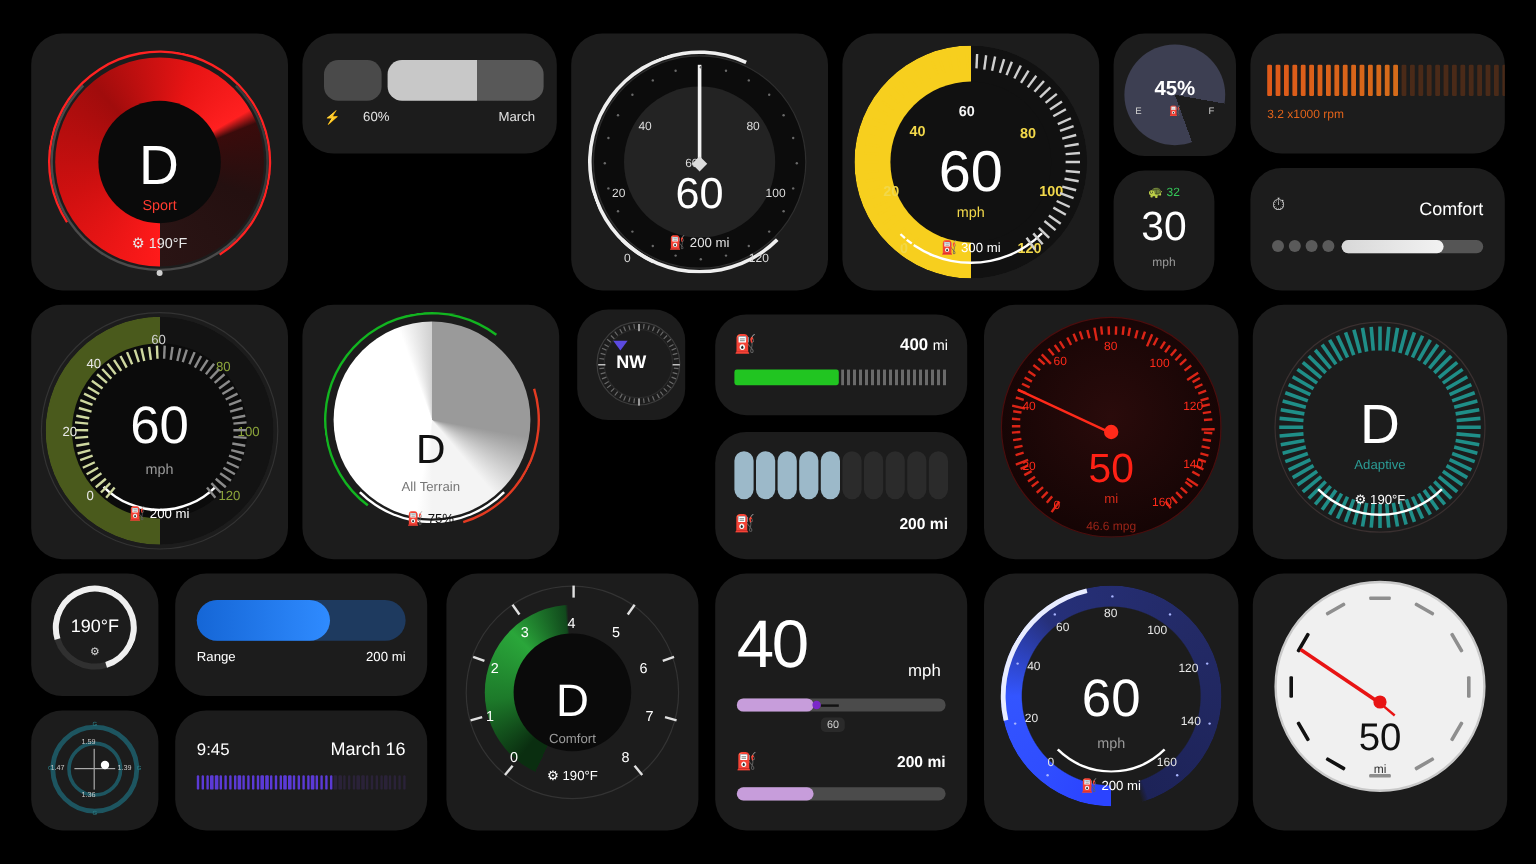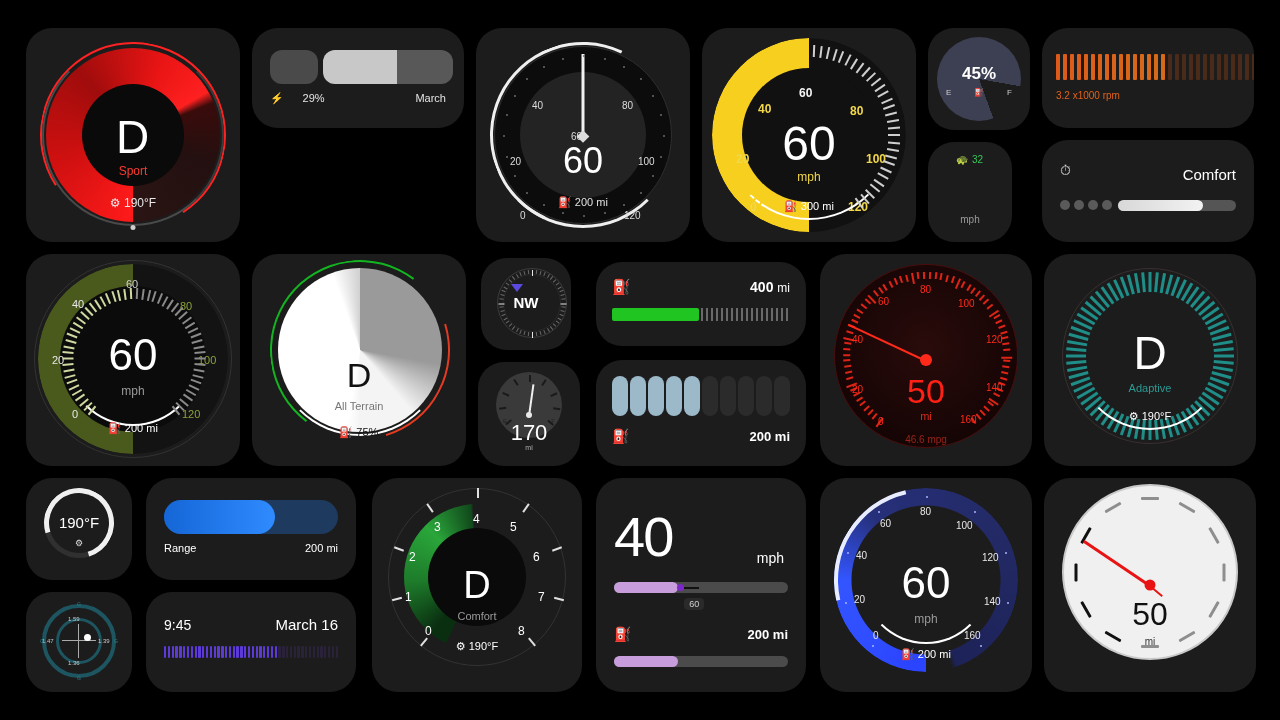--- a/index.html
+++ b/index.html
@@ -371,21 +371,21 @@
     <div class="dot"></div>
   </div>
 
   <div class="card" id="c2">
     <div class="seg-row">
       <div class="seg-a"></div>
       <div class="seg-b"></div>
     </div>
     <div class="labels">
       <span>⚡</span>
-      <span class="l-mid">29%</span>
+      <span class="l-mid">60%</span>
       <span>March</span>
     </div>
   </div>
 
 
   <div class="card" id="c4">
     <div class="ring bezel"></div>
     <div class="ring inner"></div>
     <div class="ring topArc"></div>
     <div class="ring botArc"></div>
@@ -516,20 +516,21 @@
       <span>⛽</span>
       <span>F</span>
     </div>
   </div>
 
   <div class="card" id="c7">
     <div class="eco">
       <span>🐢</span>
       <span>32</span>
     </div>
+    <div class="center-txt val">30</div>
     <div class="center-txt unit">mph</div>
   </div>
 
   <div class="card" id="c8">
     <div class="bars" id="rpmBars">
         <div class="bar" style="background: rgb(222, 90, 26);"></div>
         <div class="bar" style="background: rgb(221, 91, 26);"></div>
         <div class="bar" style="background: rgb(221, 92, 26);"></div>
         <div class="bar" style="background: rgb(220, 93, 26);"></div>
         <div class="bar" style="background: rgb(220, 95, 26);"></div>
@@ -712,38 +713,20 @@
       <div class="tickline" style="width: 1px; height: 4px; background: rgb(106, 106, 106); left: 24.1532px; top: 27.5px; transform: rotate(300deg);"></div>
       <div class="tickline" style="width: 1px; height: 4px; background: rgb(106, 106, 106); left: 26.406px; top: 24.1284px; transform: rotate(307.5deg);"></div>
       <div class="tickline" style="width: 1px; height: 4px; background: rgb(106, 106, 106); left: 29.0797px; top: 21.0797px; transform: rotate(315deg);"></div>
       <div class="tickline" style="width: 1px; height: 4px; background: rgb(106, 106, 106); left: 32.1284px; top: 18.406px; transform: rotate(322.5deg);"></div>
       <div class="tickline" style="width: 1px; height: 4px; background: rgb(106, 106, 106); left: 35.5px; top: 16.1532px; transform: rotate(330deg);"></div>
       <div class="tickline" style="width: 1px; height: 4px; background: rgb(106, 106, 106); left: 39.1368px; top: 14.3597px; transform: rotate(337.5deg);"></div>
       <div class="tickline" style="width: 1px; height: 4px; background: rgb(106, 106, 106); left: 42.9766px; top: 13.0563px; transform: rotate(345deg);"></div>
       <div class="tickline" style="width: 1px; height: 4px; background: rgb(106, 106, 106); left: 46.9537px; top: 12.2652px; transform: rotate(352.5deg);"></div>
     </div>
 
-  <div class="card" id="c13">
-    <div class="ring face"></div>
-    <div class="ndl"></div>
-    <div class="hub"></div>
-    <div style="position:absolute;left:25px;top:56px;font-size:6px;color:#222">E</div>
-    <div style="position:absolute;right:25px;top:56px;font-size:6px;color:#222">F</div>
-    <div class="center-txt val">170</div>
-    <div class="center-txt unit">mi</div>
-  <div class="tickline" style="width: 1.5px; height: 7px; background: rgb(26, 26, 26); left: 30.1961px; top: 57.2104px; transform: rotate(-129.6deg);"></div>
-      <div class="tickline" style="width: 1.5px; height: 7px; background: rgb(26, 26, 26); left: 24.2129px; top: 43.384px; transform: rotate(-97.2deg);"></div>
-      <div class="tickline" style="width: 1.5px; height: 7px; background: rgb(26, 26, 26); left: 26.5697px; top: 28.504px; transform: rotate(-64.8deg);"></div>
-      <div class="tickline" style="width: 1.5px; height: 7px; background: rgb(26, 26, 26); left: 36.5327px; top: 17.2031px; transform: rotate(-32.4deg);"></div>
-      <div class="tickline" style="width: 1.5px; height: 7px; background: rgb(26, 26, 26); left: 51px; top: 13px; transform: rotate(0deg);"></div>
-      <div class="tickline" style="width: 1.5px; height: 7px; background: rgb(26, 26, 26); left: 65.4673px; top: 17.2031px; transform: rotate(32.4deg);"></div>
-      <div class="tickline" style="width: 1.5px; height: 7px; background: rgb(26, 26, 26); left: 75.4303px; top: 28.504px; transform: rotate(64.8deg);"></div>
-      <div class="tickline" style="width: 1.5px; height: 7px; background: rgb(26, 26, 26); left: 77.7871px; top: 43.384px; transform: rotate(97.2deg);"></div>
-      <div class="tickline" style="width: 1.5px; height: 7px; background: rgb(26, 26, 26); left: 71.8039px; top: 57.2104px; transform: rotate(129.6deg);"></div>
-    </div>
 
   <div class="card" id="c14">
     <div class="top">
       <span style="font-size:15px">⛽</span>
       <span class="mi">
         <span>400</span>
         <small>mi</small>
       </span>
     </div>
     <div class="track">

